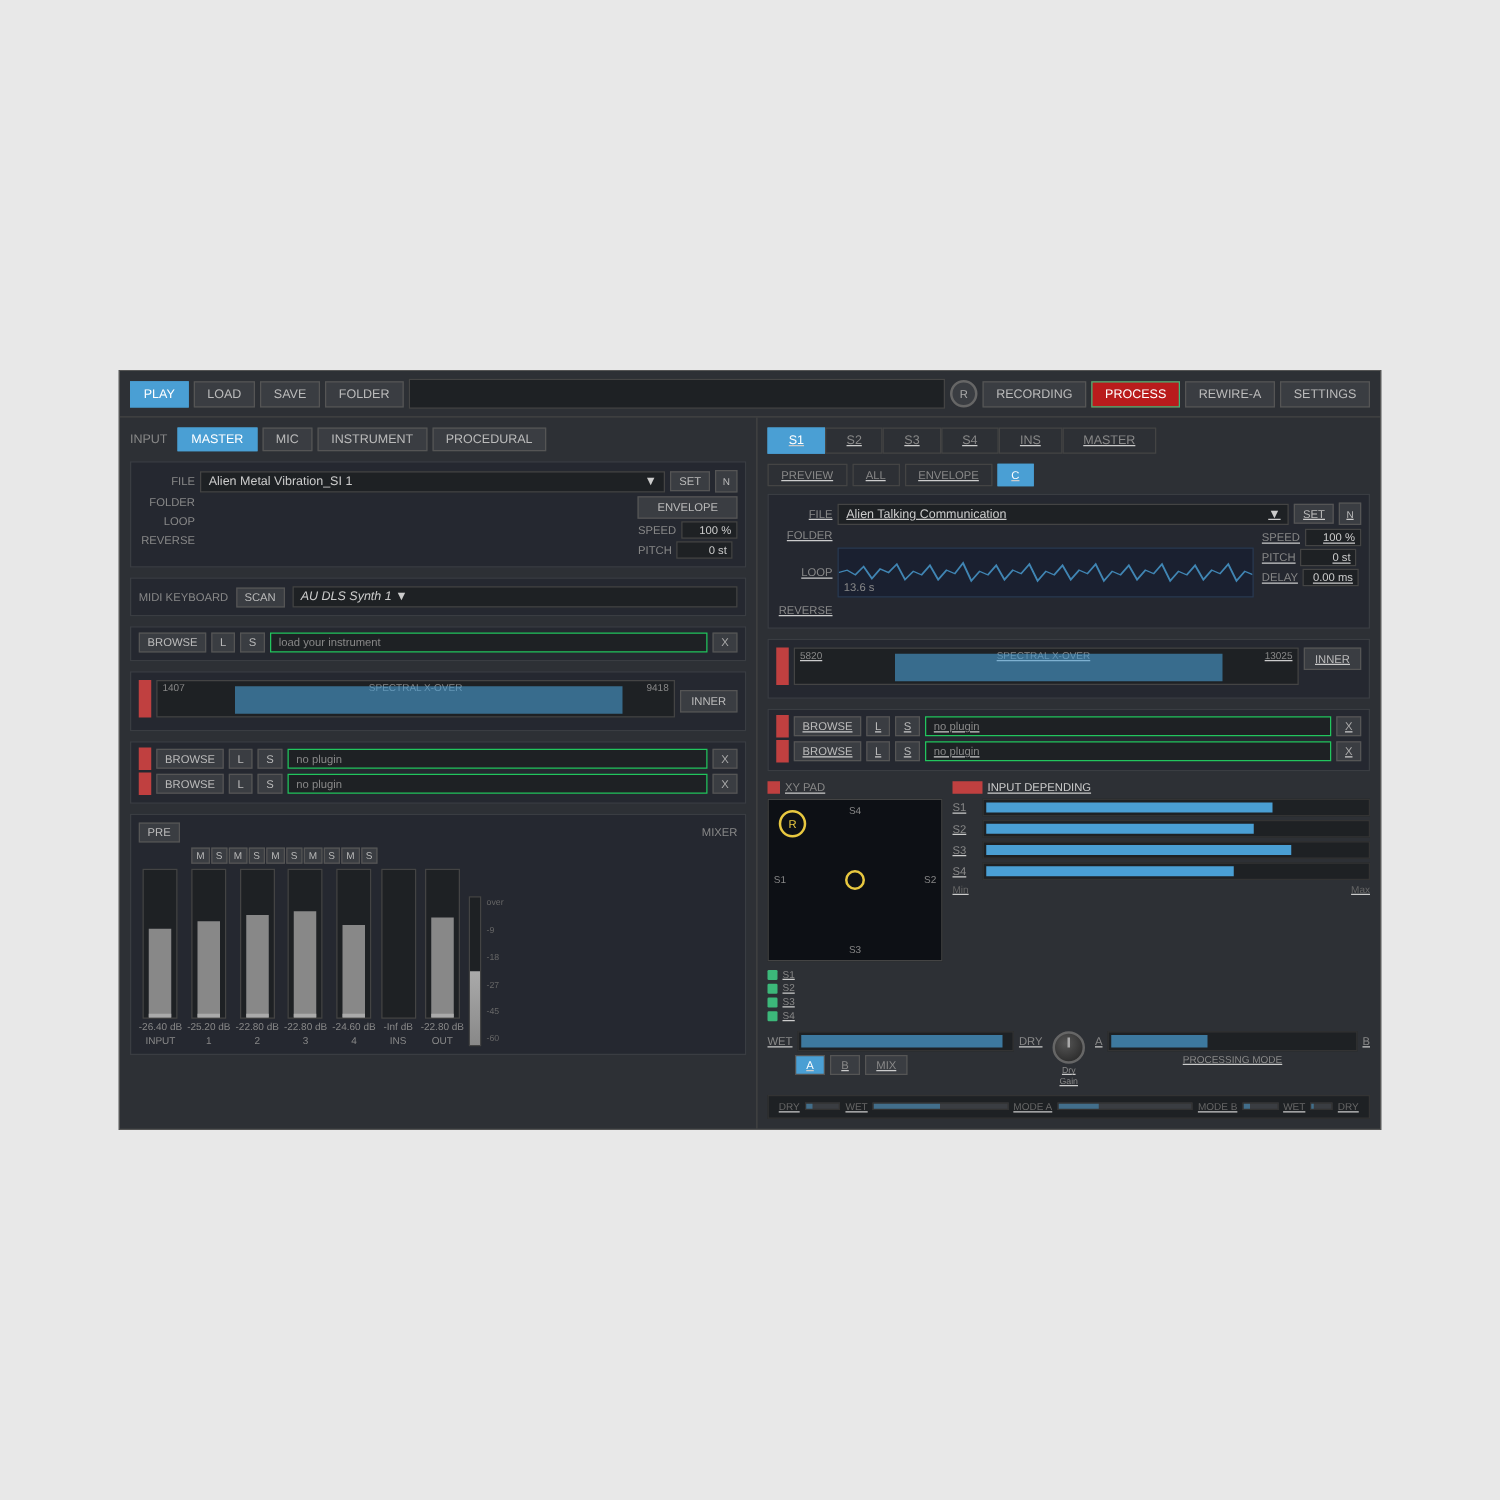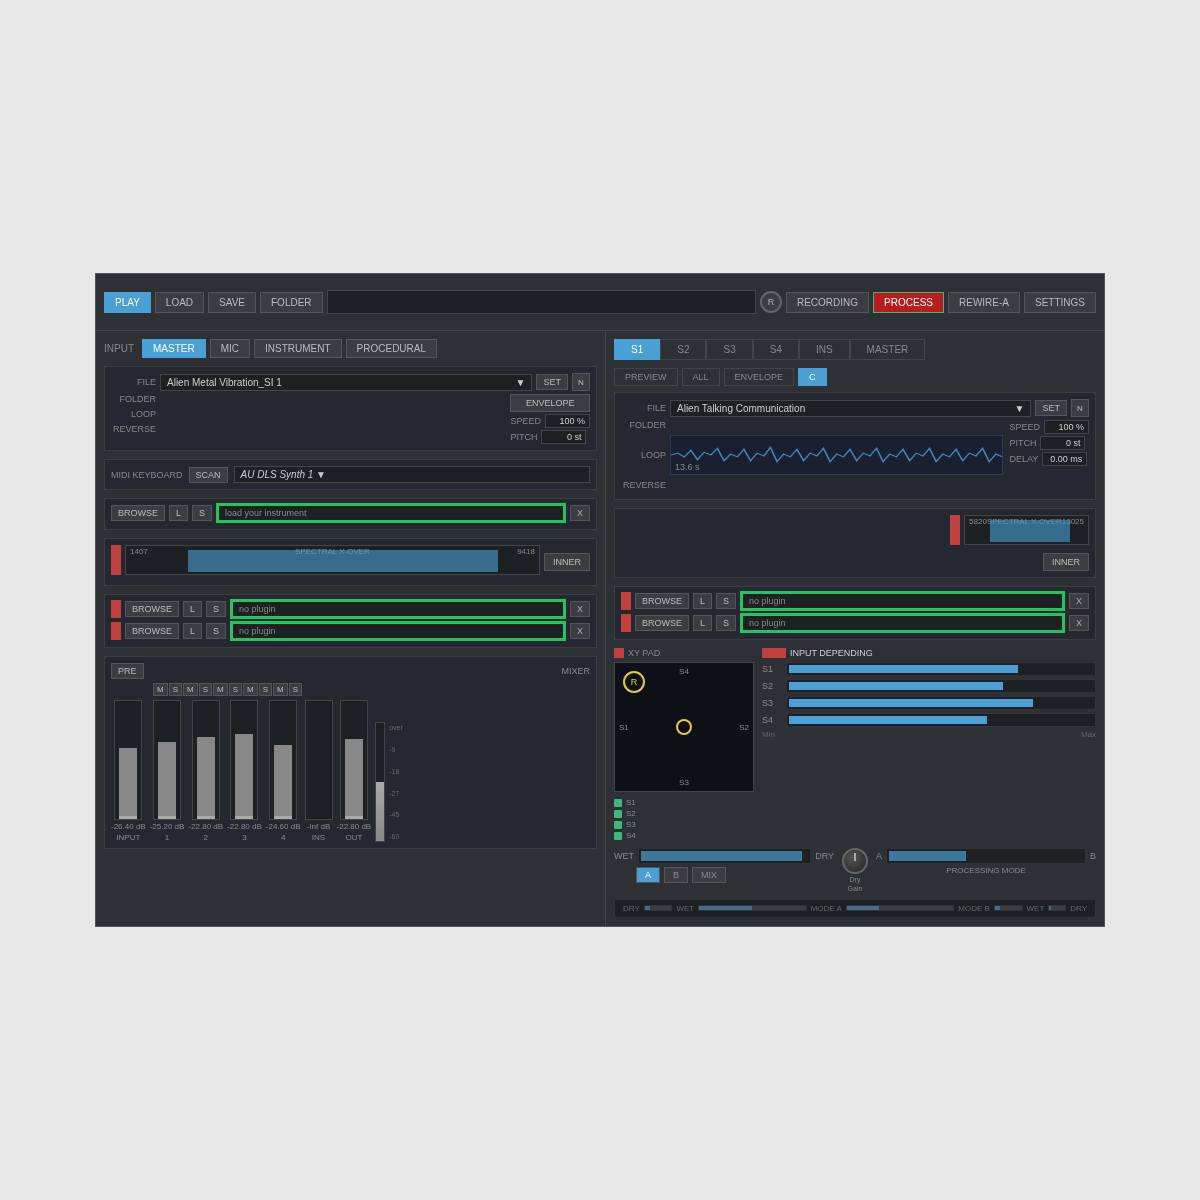--- a/index.html
+++ b/index.html
@@ -16,21 +16,21 @@
       width: 1010px;
       background: #2d3035;
       border: 1px solid #555;
       color: #ccc;
     }
     
     .top-bar {
       background: #2d3035;
       display: flex;
       align-items: center;
-      padding: 16px 8px;
+      padding: 6px 8px;
       gap: 4px;
       border-bottom: 1px solid #444;
     }
     .btn {
       padding: 4px 10px;
       border: 1px solid #555;
       background: #3a3d42;
       color: #bbb;
       font-size: 10px;
       cursor: pointer;
@@ -77,20 +77,21 @@
     
     .left-panel {
       width: 510px;
       padding: 8px;
       border-right: 1px solid #444;
     }
     
     .right-panel {
       flex: 1;
       padding: 8px;
+      text-decoration: underline;
     }
     
     .input-tabs {
       display: flex;
       align-items: center;
       gap: 4px;
       margin-bottom: 8px;
     }
     .input-label {
       color: #888;
@@ -206,21 +207,21 @@
       padding: 2px 6px;
       border: 1px solid #555;
       background: #3a3d42;
       color: #bbb;
       font-size: 9px;
       cursor: pointer;
     }
     .text-field {
       flex: 1;
       background: #1e2124;
-      border: 3px solid #22c55e;
+      border: 1px solid #22c55e;
       color: #888;
       padding: 2px 6px;
       font-size: 9px;
     }
     .x-btn {
       padding: 2px 6px;
       border: 1px solid #555;
       background: #3a3d42;
       color: #aaa;
       font-size: 9px;
@@ -934,21 +935,21 @@
             </div>
             <div class="sp-row">
               <span>DELAY</span>
               <div class="sp-value">0.00 ms</div>
             </div>
           </div>
         </div>
       </div>
 
       <div class="spectral-section">
-        <div style="display:flex;align-items:flex-end;gap:4px;flex-direction:column;">
+        <div style="display:flex;align-items:flex-start;gap:4px;">
           <div class="spectral-bar-container" style="flex:1;">
             <div class="red-indicator"></div>
             <div class="spectral-slider">
               <div class="spectral-fill" style="left:20%;right:15%;"></div>
               <div class="spectral-labels">
                 <span>5820</span>
                 <span>SPECTRAL X-OVER</span>
                 <span>13025</span>
               </div>
             </div>

